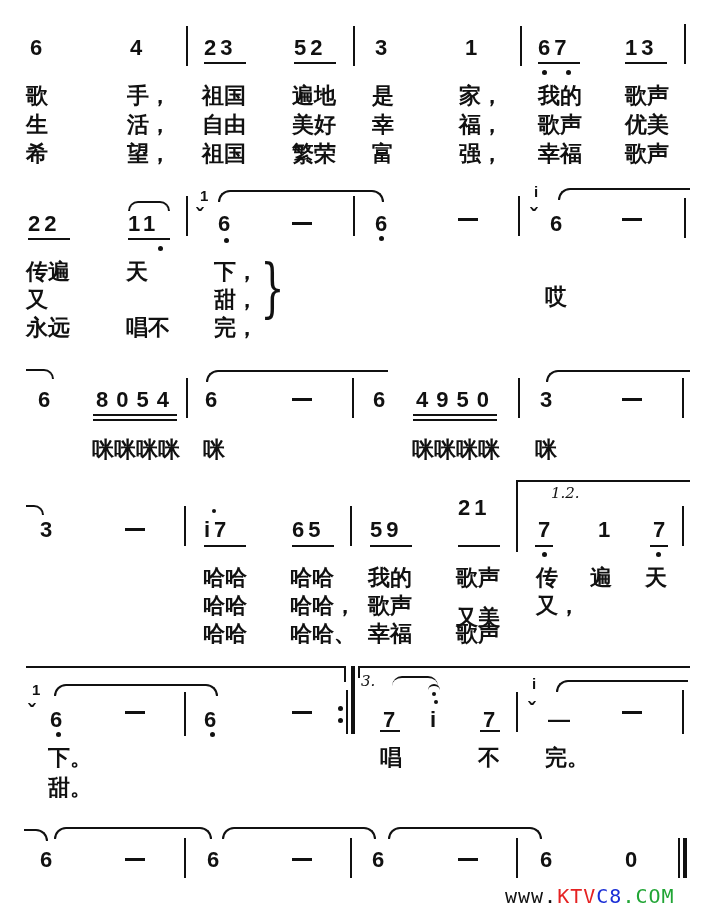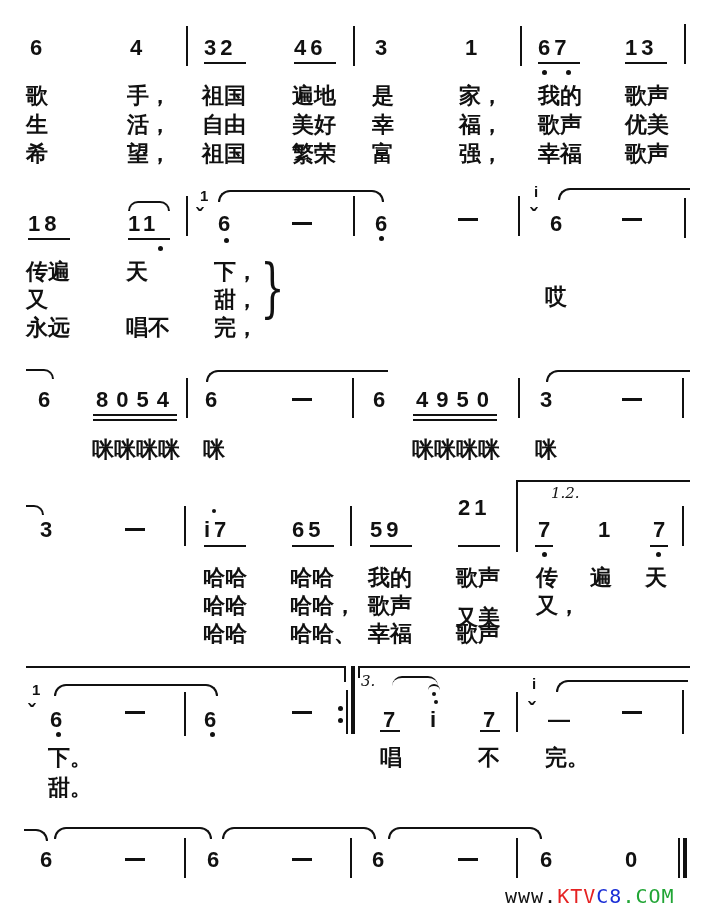--- a/index.html
+++ b/index.html
@@ -35,23 +35,23 @@
 </style>
 </head>
 <body>
 
 <div class="score">
 
   <div>
     <span class="n" style="left:30px;top:36px">6</span>
     <span class="n" style="left:130px;top:36px">4</span>
     <div class="bar" style="left:186px;top:26px;height:40px"></div>
-    <span class="n pair" style="left:204px;top:36px">32</span>
+    <span class="n pair" style="left:204px;top:36px">23</span>
     <div class="ul" style="left:204px;top:62px;width:42px"></div>
-    <span class="n pair" style="left:294px;top:36px">46</span>
+    <span class="n pair" style="left:294px;top:36px">52</span>
     <div class="ul" style="left:294px;top:62px;width:42px"></div>
     <div class="bar" style="left:353px;top:26px;height:40px"></div>
     <span class="n" style="left:375px;top:36px">3</span>
     <span class="n" style="left:465px;top:36px">1</span>
     <div class="bar" style="left:520px;top:26px;height:40px"></div>
     <span class="n pair" style="left:538px;top:36px">67</span>
     <div class="ul" style="left:538px;top:62px;width:42px"></div>
     <div class="dot" style="left:542px;top:70px"></div>
     <div class="dot" style="left:566px;top:70px"></div>
     <span class="n pair" style="left:625px;top:36px">13</span>
@@ -80,21 +80,21 @@
     <span class="lyric" style="left:127px;top:142px">望，</span>
     <span class="lyric" style="left:202px;top:142px">祖国</span>
     <span class="lyric" style="left:292px;top:142px">繁荣</span>
     <span class="lyric" style="left:372px;top:142px">富</span>
     <span class="lyric" style="left:459px;top:142px">强，</span>
     <span class="lyric" style="left:538px;top:142px">幸福</span>
     <span class="lyric" style="left:625px;top:142px">歌声</span>
   </div>
 
   <div>
-    <span class="n pair" style="left:28px;top:212px">18</span>
+    <span class="n pair" style="left:28px;top:212px">22</span>
     <div class="ul" style="left:28px;top:238px;width:42px"></div>
     <div class="slur-full" style="left:128px;top:201px;width:38px;height:8px"></div>
     <span class="n pair" style="left:128px;top:212px">11</span>
     <div class="ul" style="left:128px;top:238px;width:42px"></div>
     <div class="dot" style="left:158px;top:246px"></div>
     <div class="bar" style="left:186px;top:196px;height:40px"></div>
     <span class="grace" style="left:200px;top:188px">1</span>
     <span class="grace-hook" style="left:196px;top:206px">ˇ</span>
     <div class="slur-open-l" style="left:218px;top:190px;width:135px"></div>
     <span class="n" style="left:218px;top:212px">6</span>

